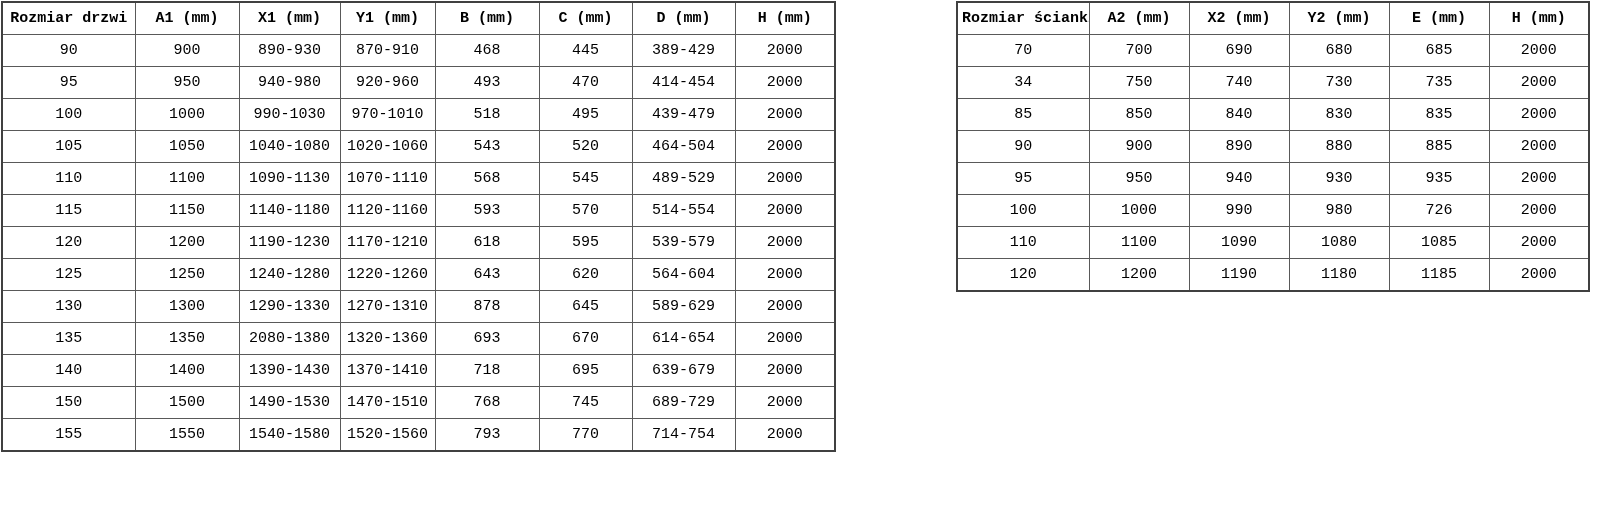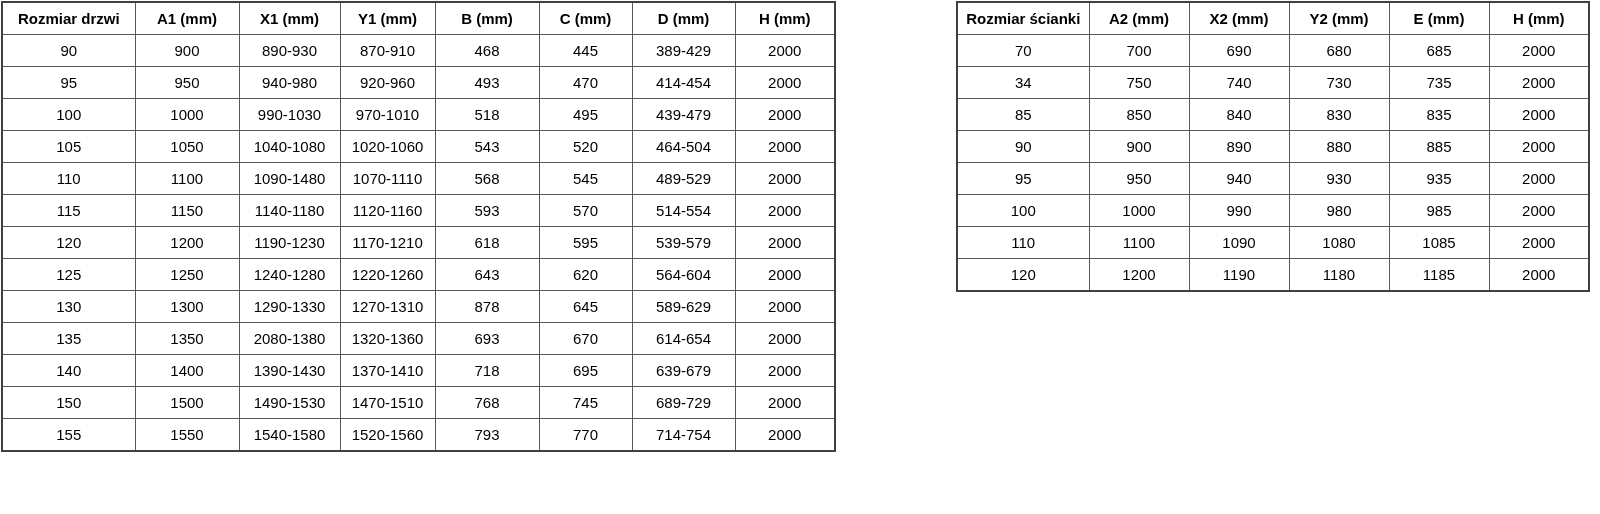--- a/index.html
+++ b/index.html
@@ -5,21 +5,21 @@
   html, body {
     margin: 0;
     padding: 0;
     background: #ffffff;
   }
   .canvas {
     position: relative;
     width: 1600px;
     height: 452px;
     background: #ffffff;
-    font-family: Liberation Sans, sans-serif;
+    font-family: Liberation Mono, monospace;
     color: #000000;
     overflow: hidden;
   }
   table.spec-table {
     position: absolute;
     top: 1px;
     border-collapse: collapse;
     table-layout: fixed;
     background: #ffffff;
     border: 2px solid #404040;
@@ -111,21 +111,21 @@
           <td>1040-1080</td>
           <td>1020-1060</td>
           <td>543</td>
           <td>520</td>
           <td>464-504</td>
           <td>2000</td>
         </tr>
         <tr>
           <td>110</td>
           <td>1100</td>
-          <td>1090-1480</td>
+          <td>1090-1130</td>
           <td>1070-1110</td>
           <td>568</td>
           <td>545</td>
           <td>489-529</td>
           <td>2000</td>
         </tr>
         <tr>
           <td>115</td>
           <td>1150</td>
           <td>1140-1180</td>
@@ -266,21 +266,21 @@
           <td>940</td>
           <td>930</td>
           <td>935</td>
           <td>2000</td>
         </tr>
         <tr>
           <td>100</td>
           <td>1000</td>
           <td>990</td>
           <td>980</td>
-          <td>985</td>
+          <td>726</td>
           <td>2000</td>
         </tr>
         <tr>
           <td>110</td>
           <td>1100</td>
           <td>1090</td>
           <td>1080</td>
           <td>1085</td>
           <td>2000</td>
         </tr>

